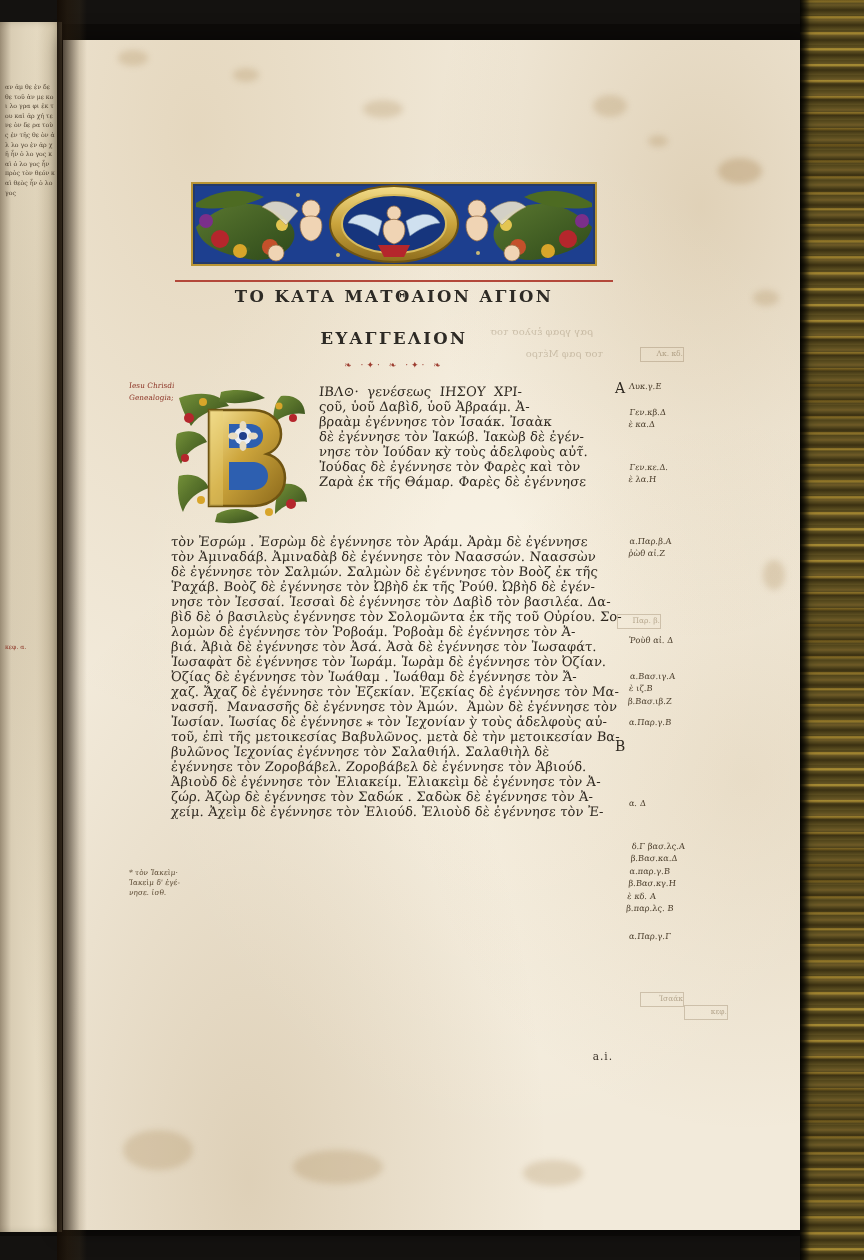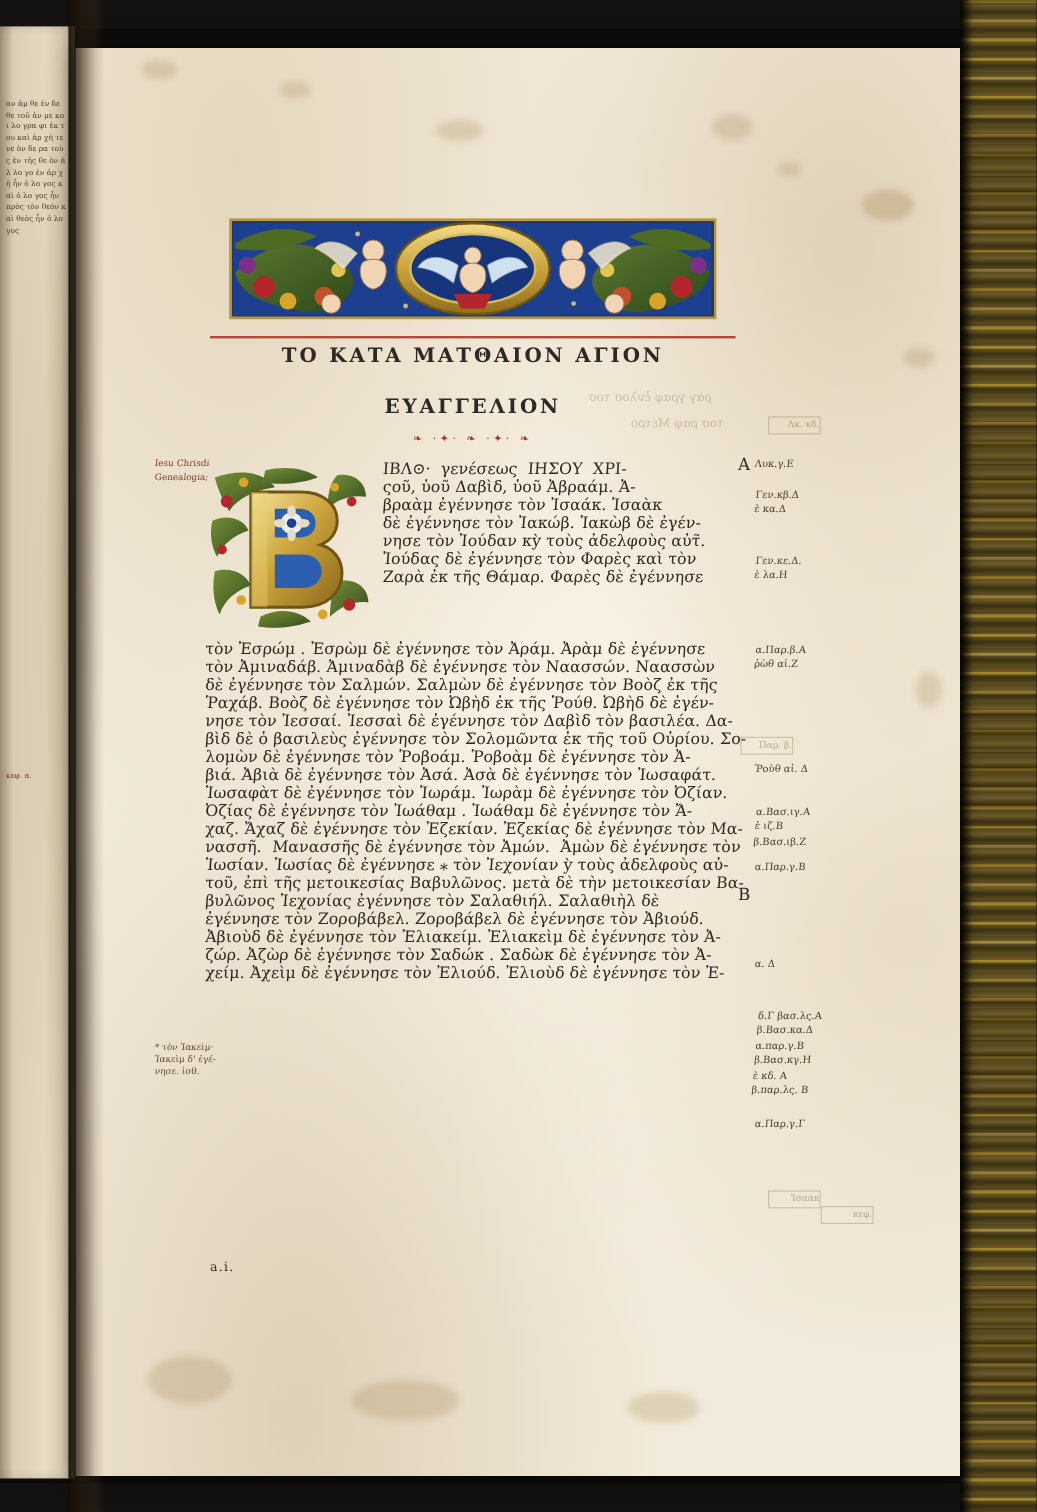--- a/index.html
+++ b/index.html
@@ -181,21 +181,21 @@
     font-size: 7.5px;
     text-align: right;
     line-height: 12px;
     height: 13px;
     width: 42px;
   }
   .signature {
     position: absolute;
     left: 112px; top: 1010px;
     width: 438px;
-    text-align: left;
+    text-align: right;
     font-size: 10.5px;
     color: #3a3228;
     letter-spacing: 1px;
   }
   .showthrough {
     position: absolute;
     color: rgba(120,100,70,.30);
     font-size: 10px;
     font-family: "DejaVu Serif", serif;
     transform: scaleX(-1);

